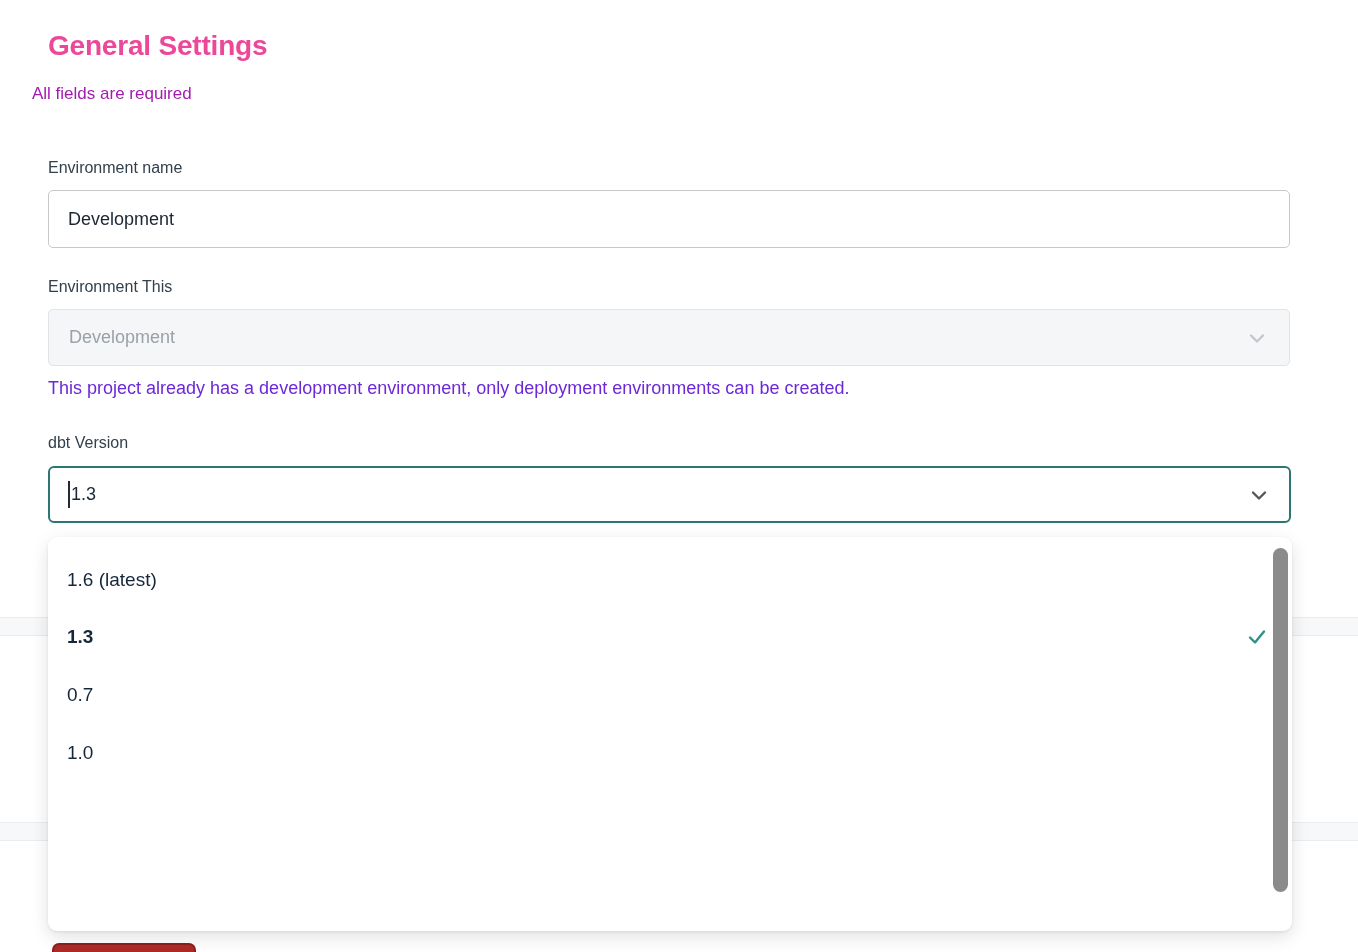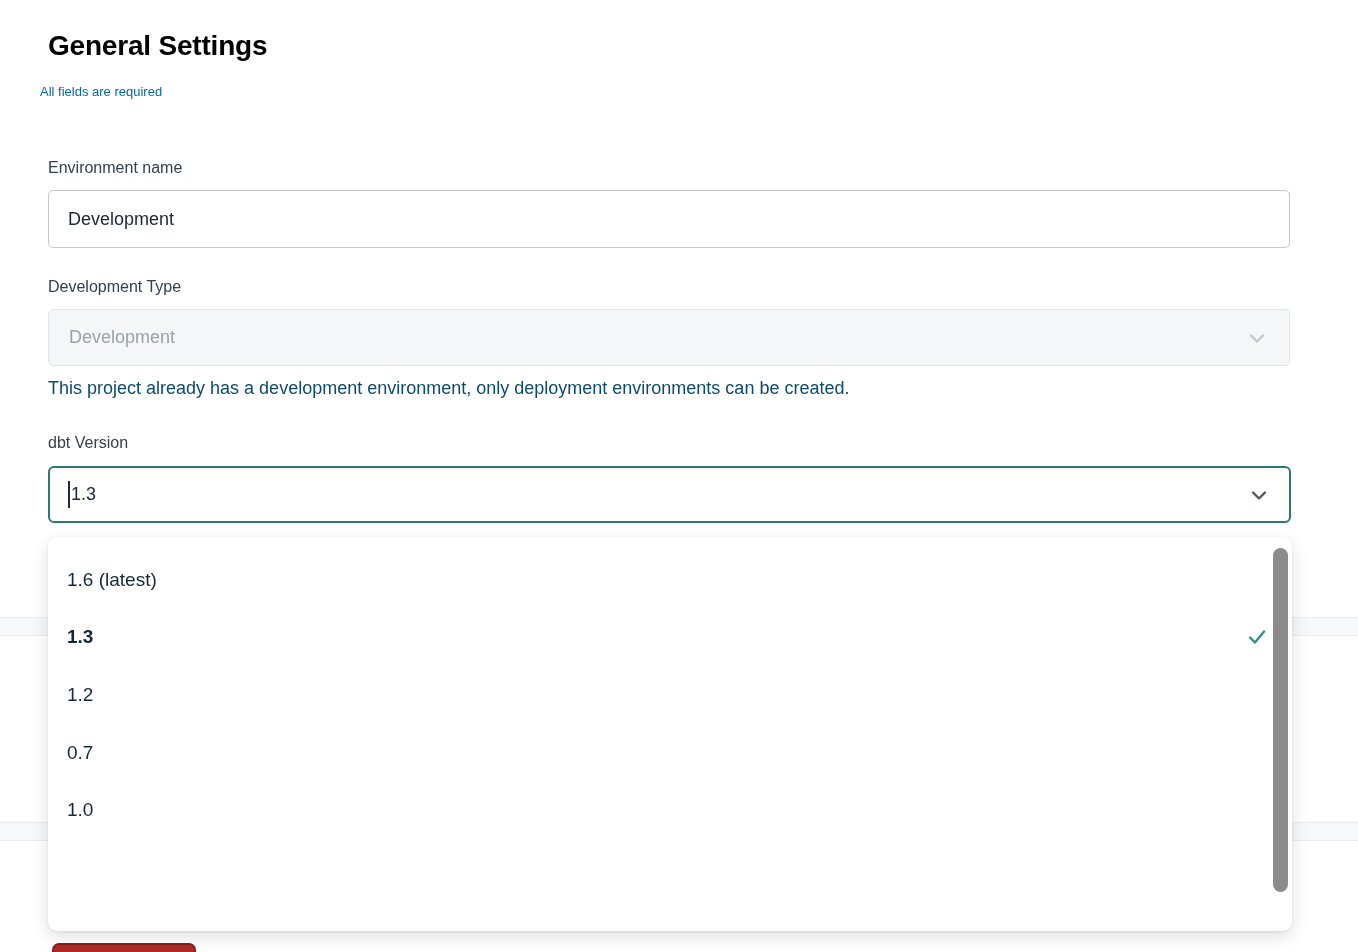--- a/index.html
+++ b/index.html
@@ -12,27 +12,27 @@
   .band {
     position: absolute; left: 0; width: 1358px; height: 19px;
     background: #f6f8fa; border-top: 1px solid #eaedf0; border-bottom: 1px solid #eaedf0;
     z-index: 1;
   }
   .band-1 { top: 617px; }
   .band-2 { top: 822px; }
 
   .page-title {
     position: absolute; left: 48px; top: 30px;
-    font-size: 28px; font-weight: 700; color: #000000; letter-spacing: -0.2px;
+    font-size: 28px; font-weight: 700; color: #ec4899; letter-spacing: -0.2px;
     z-index: 2;
     text-align: right;
   }
   .page-subtitle {
-    position: absolute; left: 40px; top: 84px;
-    font-size: 13px; color: #0369a1; z-index: 2;
+    position: absolute; left: 32px; top: 84px;
+    font-size: 17px; color: #a21caf; z-index: 2;
   }
 
   .field-label {
     position: absolute; left: 48px;
     font-size: 16px; font-weight: 400; color: #33404d; z-index: 2;
   }
   .lbl-env-name { top: 159px; }
   .lbl-env-type { top: 278px; }
   .lbl-dbt-version { top: 434px; }
 
@@ -47,21 +47,21 @@
   .select-disabled {
     position: absolute; left: 48px; top: 309px; width: 1242px; height: 57px;
     background: #f5f6f8; border: 1px solid #e1e3e6; border-radius: 5px;
     display: flex; align-items: center; justify-content: space-between;
     padding: 0 20px; z-index: 2;
   }
   .select-disabled .select-value { font-size: 18px; color: #9aa1a9; }
 
   .helper-text {
     position: absolute; left: 48px; top: 378px;
-    font-size: 18px; color: #0c4a6e; z-index: 2;
+    font-size: 18px; color: #6d28d9; z-index: 2;
   }
 
   .combo-focused {
     position: absolute; left: 48px; top: 466px; width: 1243px; height: 57px;
     background: #ffffff; border: 2px solid #2d7674; border-radius: 6px;
     display: flex; align-items: center; justify-content: space-between;
     padding: 0 18px; z-index: 2;
   }
   .combo-value-wrap { display: flex; align-items: center; }
   .text-caret { display: inline-block; width: 2px; height: 27px; background: #222a33; margin-right: 1px; }
@@ -104,21 +104,21 @@
 
   <div class="band band-1"></div>
   <div class="band band-2"></div>
 
   <h1 class="page-title">General Settings</h1>
   <p class="page-subtitle">All fields are required</p>
 
   <label class="field-label lbl-env-name">Environment name</label>
   <input class="text-input input-env-name" type="text" value="Development" style="">
 
-  <label class="field-label lbl-env-type">Development Type</label>
+  <label class="field-label lbl-env-type">Environment This</label>
   <div class="select-disabled">
     <span class="select-value">Development</span>
     <svg class="chevron-icon chevron-muted" width="24" height="24" viewBox="0 0 24 24" fill="none">
       <path d="M6 9.5l6 6 6-6" stroke="currentColor" stroke-width="2.4" stroke-linecap="round" stroke-linejoin="round"></path>
     </svg>
   </div>
   <p class="helper-text">This project already has a development environment, only deployment environments can be created.</p>
 
   <label class="field-label lbl-dbt-version">dbt Version</label>
   <div class="combo-focused">
@@ -137,24 +137,20 @@
       <span class="opt-label">1.6 (latest)</span>
 
     </div>
         <div class="option selected">
       <span class="opt-label">1.3</span>
       <svg class="check-icon" width="22" height="22" viewBox="0 0 22 22" fill="none">
         <path d="M4 11.5l5 5 9-11" stroke="currentColor" stroke-width="2.4" stroke-linecap="round" stroke-linejoin="round"></path>
       </svg>
     </div>
         <div class="option">
-      <span class="opt-label">1.2</span>
-
-    </div>
-        <div class="option">
       <span class="opt-label">0.7</span>
 
     </div>
         <div class="option">
       <span class="opt-label">1.0</span>
 
     </div>
       </div>
     <div class="scroll-thumb"></div>
   </div>

